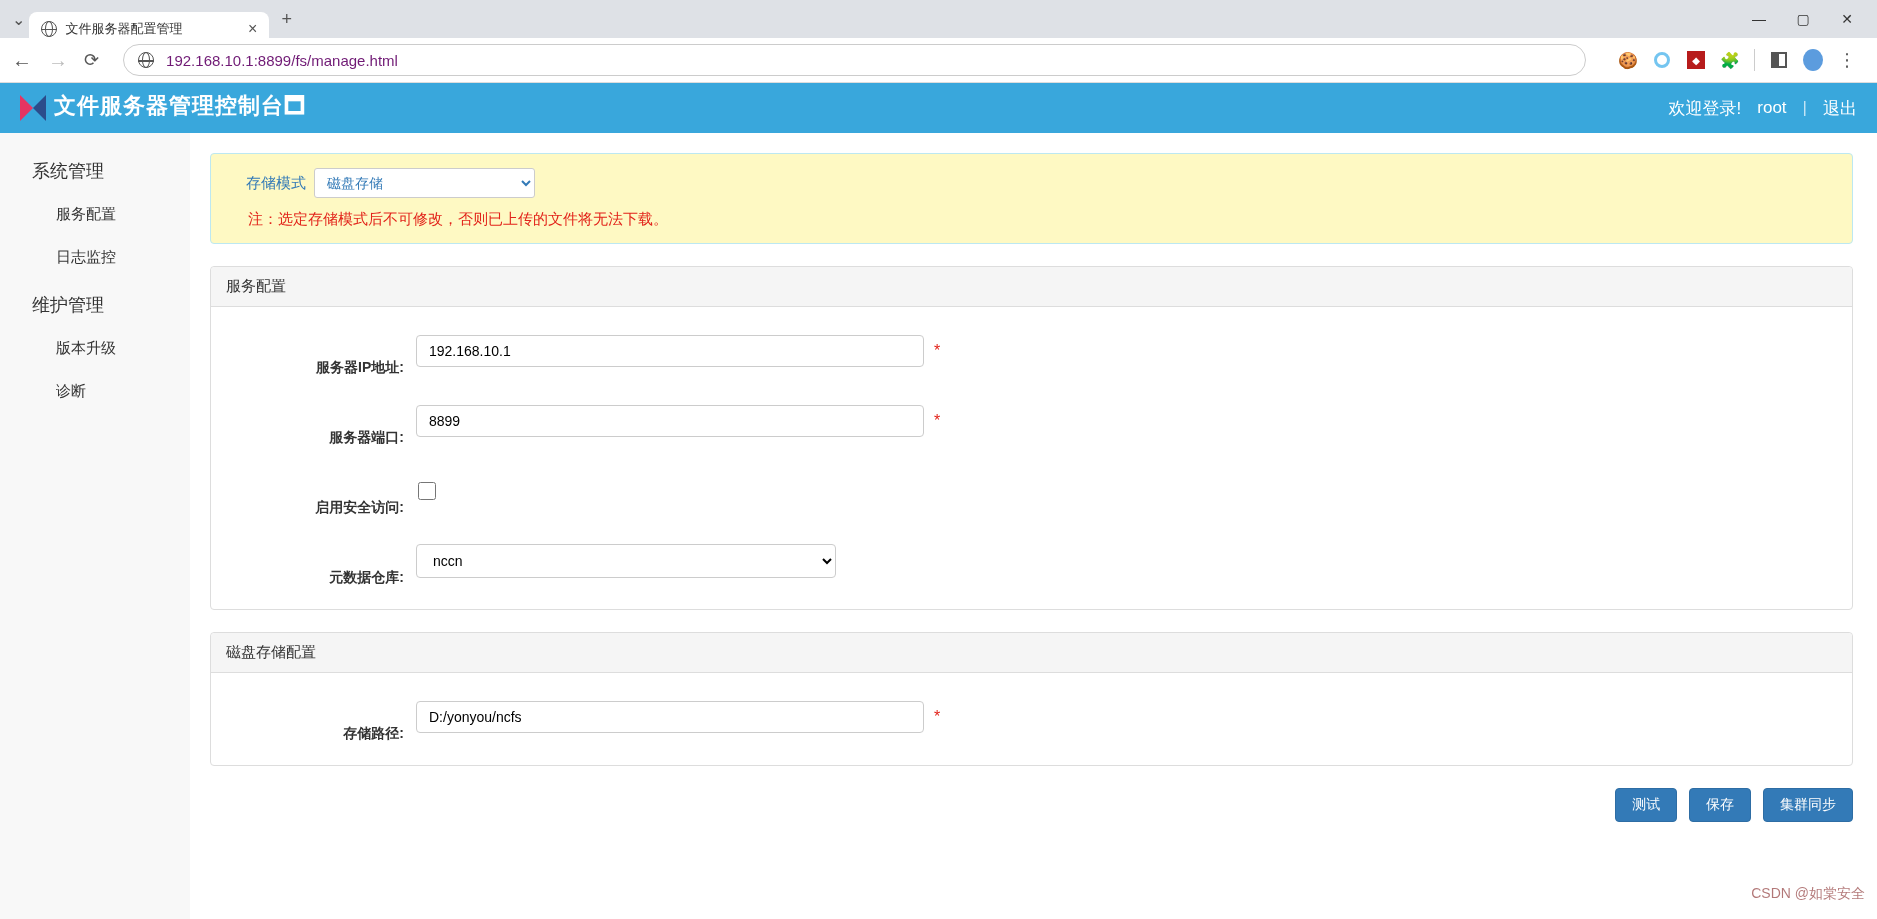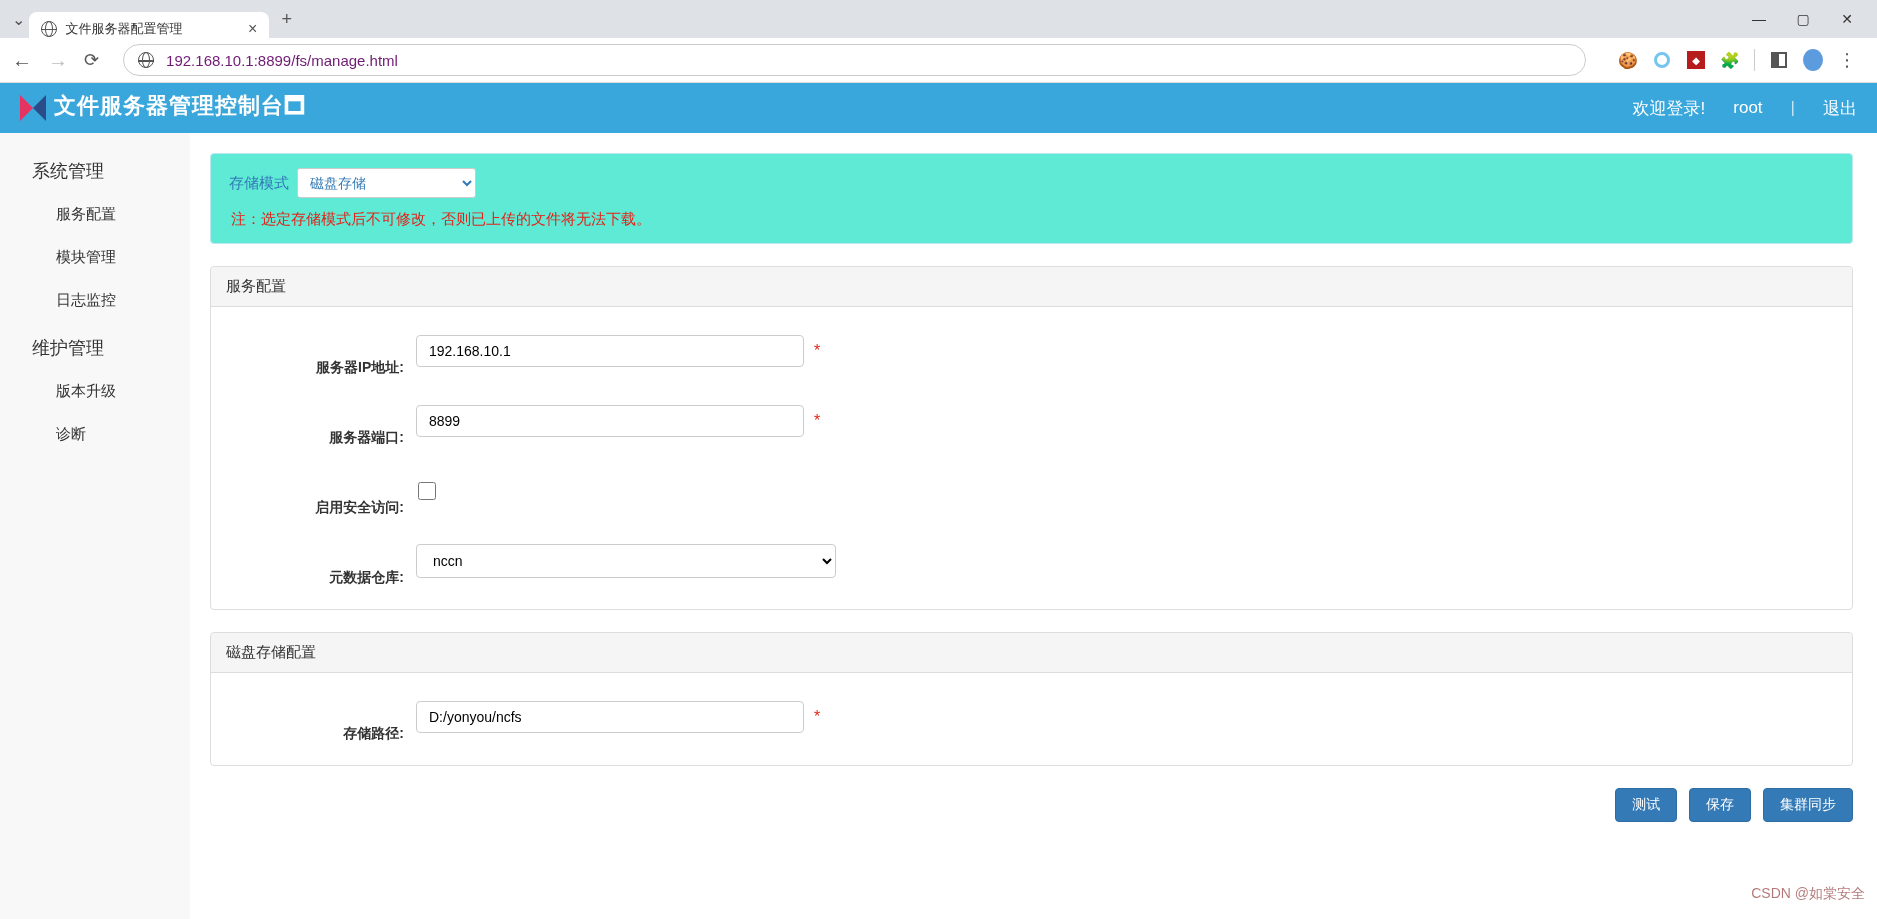--- a/index.html
+++ b/index.html
@@ -38,47 +38,47 @@
     .panel-icon::after { content: ""; position: absolute; left: 0; top: 0; bottom: 0; width: 50%; background: #555; }
     .avatar-icon { width: 22px; height: 22px; border-radius: 50%; background: #5c9cde; }
     .menu-icon { font-size: 18px; color: #555; }
     
     
     .app-header { display: flex; align-items: center; background: #39a7dc; color: #fff; height: 50px; padding: 0 20px; }
     .logo { width: 26px; height: 26px; position: relative; margin-right: 8px; }
     .logo::before { content: ""; position: absolute; left: 0; top: 0; border-left: 13px solid #e63462; border-top: 13px solid transparent; border-bottom: 13px solid transparent; }
     .logo::after { content: ""; position: absolute; right: 0; top: 0; border-right: 13px solid #2b4c8b; border-top: 13px solid transparent; border-bottom: 13px solid transparent; }
     .app-title { font-size: 22px; font-weight: bold; letter-spacing: 1px; }
-    .header-right { margin-left: auto; display: flex; gap: 28px; align-items: center; font-size: 17px; justify-content: center; }
+    .header-right { margin-left: auto; display: flex; gap: 16px; align-items: center; font-size: 17px; justify-content: center; }
     .header-right .sep { opacity: 0.7; }
     .header-right a { color: #fff; text-decoration: none; cursor: pointer; }
     
     
     .layout { display: flex; }
     .sidebar { width: 190px; background: #f8f8f8; min-height: calc(100vh - 132px); padding: 12px 8px; }
     .side-group { font-size: 18px; color: #333; padding: 14px 24px 10px; }
     .side-item { font-size: 15px; color: #333; padding: 12px 24px 12px 48px; cursor: pointer; }
     .main { flex: 1; padding: 20px 24px 20px 20px; background: #fff; }
     
     
-    .alert-box { background: #5eead4; border: 1px solid #bce8f1; border-radius: 4px; padding: 14px 18px; margin-bottom: 22px; }
+    .alert-box { background: #fef9c3; border: 1px solid #bce8f1; border-radius: 4px; padding: 14px 35px; margin-bottom: 22px; }
     .storage-row { display: flex; align-items: center; gap: 8px; margin-bottom: 12px; }
     .storage-row label { color: #337ab7; font-size: 15px; }
-    .storage-select { border: 1px solid #ccc; border-radius: 3px; padding: 5px 8px; width: 179px; font-size: 14px; color: #337ab7; background:#fff; }
+    .storage-select { border: 1px solid #ccc; border-radius: 3px; padding: 5px 8px; width: 221px; font-size: 14px; color: #337ab7; background:#fff; }
     .note { color: #e2231a; font-size: 15px; padding-left: 2px; }
     
     
     .panel { border: 1px solid #ddd; border-radius: 4px; margin-bottom: 22px; background: #fff; }
     .panel-header { background: #f5f5f5; padding: 10px 15px; border-bottom: 1px solid #ddd; border-radius: 4px 4px 0 0; font-size: 15px; color: #333; }
     .panel-body { padding: 18px 15px; }
     
     .form-row { display: flex; align-items: center; margin-bottom: 18px; }
     .form-row:last-child { margin-bottom: 4px; }
     .form-label { width: 190px; text-align: right; padding-right: 12px; font-weight: bold; font-size: 14px; margin-top: 34px; }
-    .form-input { width: 388px; border: 1px solid #ccc; border-radius: 4px; padding: 7px 12px; font-size: 14px; }
+    .form-input { width: 508px; border: 1px solid #ccc; border-radius: 4px; padding: 7px 12px; font-size: 14px; }
     .form-select { width: 420px; border: 1px solid #ccc; border-radius: 4px; padding: 7px 12px; font-size: 14px; background: #fff; }
     .form-checkbox { width: 18px; height: 18px; margin-left: 2px; }
     .required { color: #e2231a; margin-left: 10px; font-size: 16px; }
     
     
     .btn-row { text-align: right; }
     .btn { display: inline-block; background: #337ab7; border: 1px solid #2e6da4; color: #fff; padding: 7px 16px; border-radius: 4px; font-size: 14px; cursor: pointer; margin-left: 8px; }
     
     .watermark { position: fixed; right: 12px; bottom: 16px; color: #7f1d1d; font-size: 14px; opacity: 0.6; pointer-events: none; }
   </style>
@@ -137,21 +137,20 @@
     <a>root</a>
     <span class="sep">|</span>
     <a>退出</a>
   </div>
 </div>
 
 <div class="layout">
   <div class="sidebar">
     <div class="side-group">系统管理</div>
     <div class="side-item">服务配置</div>
-    <div class="side-item">模块管理</div>
     <div class="side-item">日志监控</div>
     <div class="side-group">维护管理</div>
     <div class="side-item">版本升级</div>
     <div class="side-item">诊断</div>
   </div>
 
   <div class="main">
     <div class="alert-box">
       <div class="storage-row">
         <label>存储模式</label>

